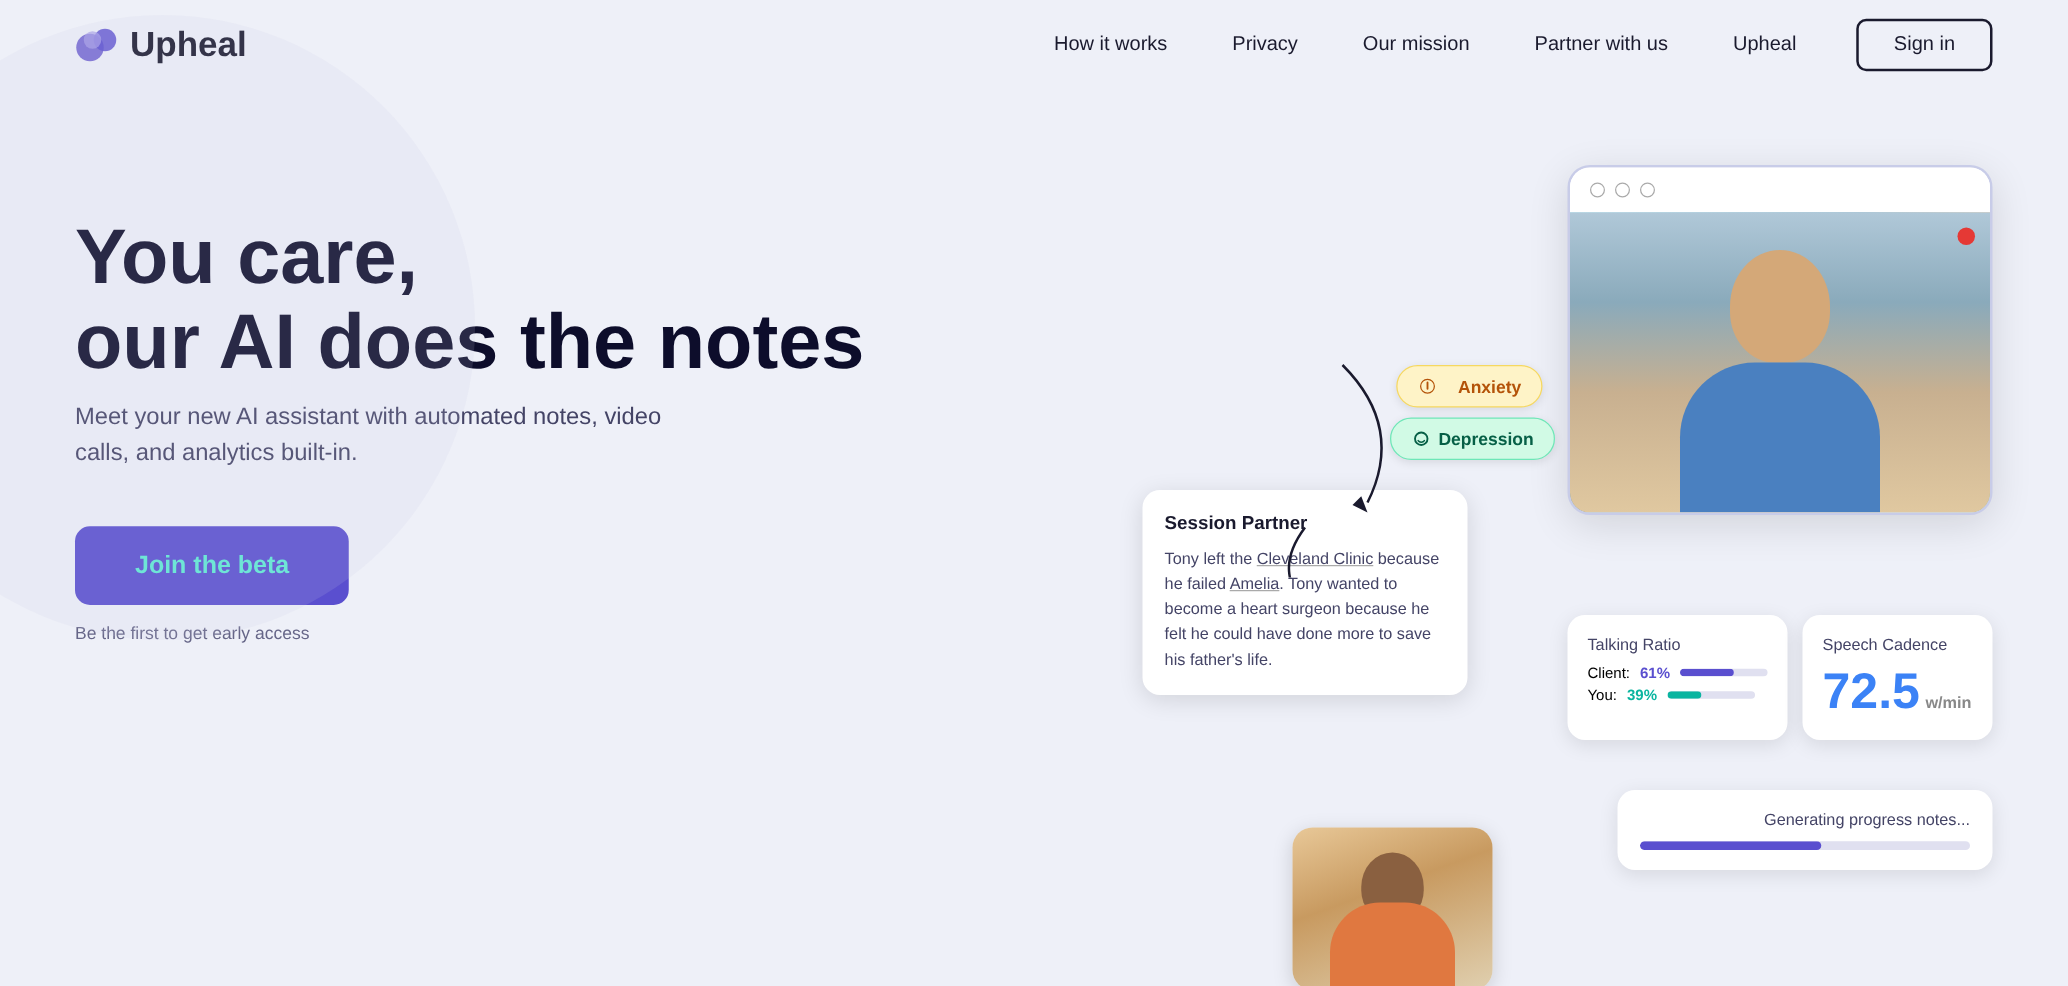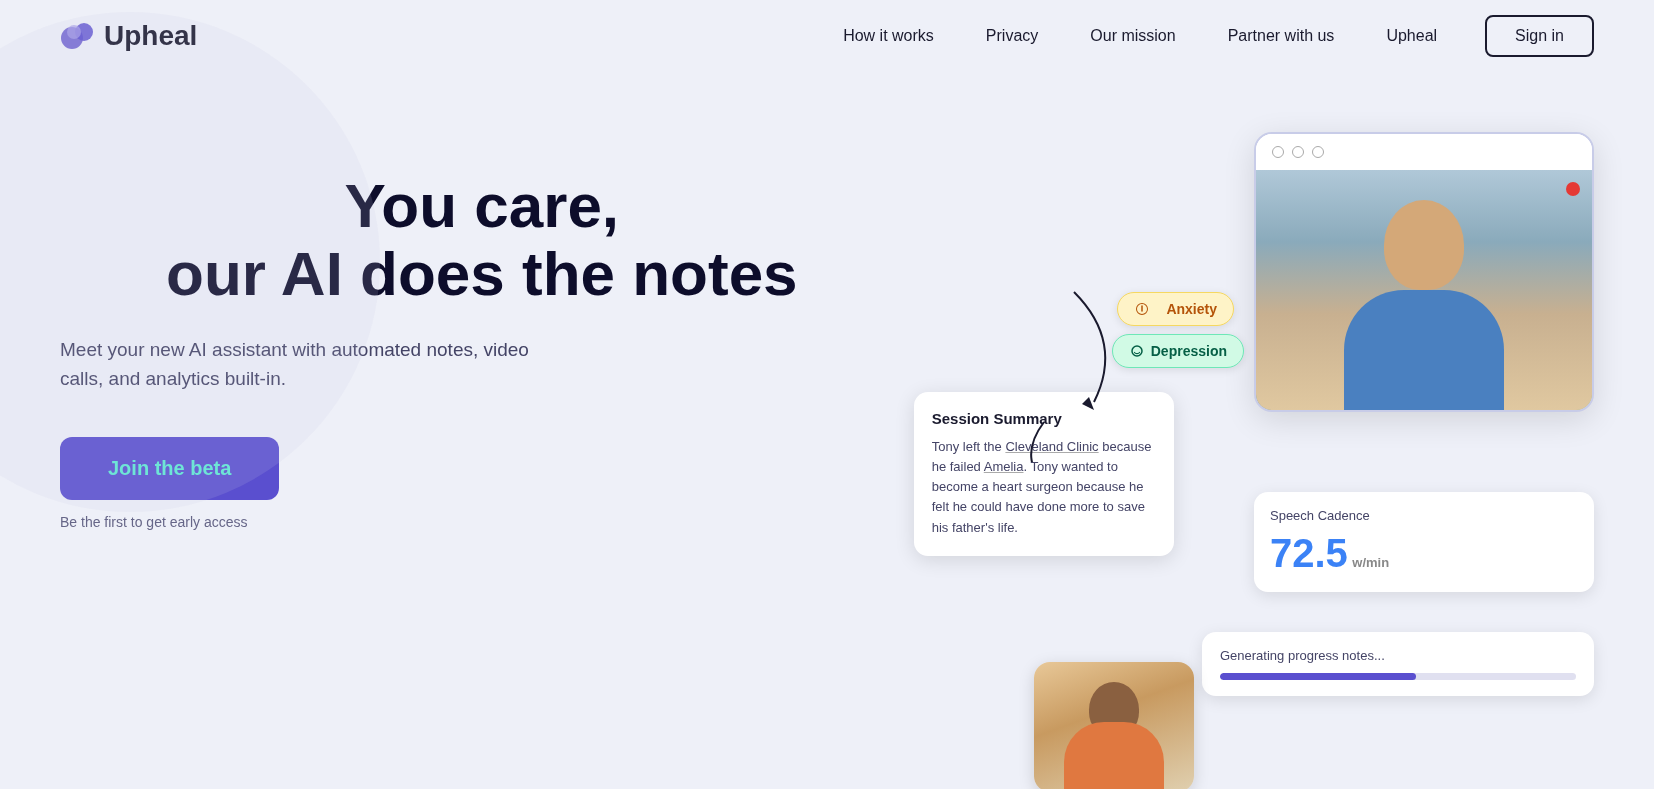--- a/index.html
+++ b/index.html
@@ -67,22 +67,21 @@
     }
     .hero-left {
       flex: 0 0 55%;
       padding-top: 60px;
     }
     .hero-title {
       font-size: 62px;
       font-weight: 800;
       color: #0d0d2b;
       line-height: 1.1;
-      margin-bottom: 28px;
-      text-align: center;
+      margin-bottom: 12px;
     }
     .hero-subtitle {
       font-size: 19px;
       color: #444466;
       line-height: 1.5;
       max-width: 480px;
       margin-bottom: 44px;
     }
     .join-btn {
       background: #5a4fcf;
@@ -312,25 +311,26 @@
       font-size: 13px;
       color: #888;
       font-weight: 700;
     }
 
     
     .progress-notes {
       position: absolute;
       top: 520px;
       right: 0;
-      width: 392px;
+      width: 300px;
       background: white;
       border-radius: 14px;
       padding: 16px 18px;
       box-shadow: 0 4px 16px rgba(0,0,0,0.1);
+      text-align: right;
     }
     .progress-notes-label {
       font-size: 13px;
       color: #444466;
       margin-bottom: 10px;
     }
     .progress-bar-bg2 {
       width: 100%;
       height: 7px;
       background: #e0e0f0;
@@ -459,30 +459,47 @@
 
     <div class="depression-tag">
       <svg class="tag-icon" viewBox="0 0 16 16">
         <circle cx="8" cy="8" r="5" stroke="#065f46" stroke-width="1.5" fill="none"></circle>
         <path d="M5.5 9.5c.5.8 1.2 1.2 2.5 1.2s2-.4 2.5-1.2" stroke="#065f46" stroke-width="1.2" fill="none" stroke-linecap="round"></path>
       </svg>
       <span>Depression</span>
     </div>
 
     <div class="session-summary">
-      <div class="session-title">Session Summary</div>
+      <div class="session-title">Session Partner</div>
       <div class="session-text">
         Tony left the <span class="underline-text">Cleveland Clinic</span> because he
         failed <span class="underline-text">Amelia</span>. Tony wanted to become a
         heart surgeon because he felt he could have done more to save his father's life.
       </div>
     </div>
 
     <div class="stats-row">
 
+      <div class="stat-card">
+        <div class="stat-label">Talking Ratio</div>
+        <div class="stat-row">
+          <span>Client:</span>
+          <span class="stat-percent-blue">61%</span>
+          <div class="progress-bar-bg">
+            <div class="progress-bar-fill-blue" style="width:61%"></div>
+          </div>
+        </div>
+        <div class="stat-row">
+          <span>You:</span>
+          <span class="stat-percent-teal">39%</span>
+          <div class="progress-bar-bg">
+            <div class="progress-bar-fill-teal" style="width:39%"></div>
+          </div>
+        </div>
+      </div>
 
       <div class="stat-card">
         <div class="stat-label">Speech Cadence</div>
         <div>
           <span class="stat-big-num">72.5</span>
           <span class="stat-unit">w/min</span>
         </div>
       </div>
     </div>
 

